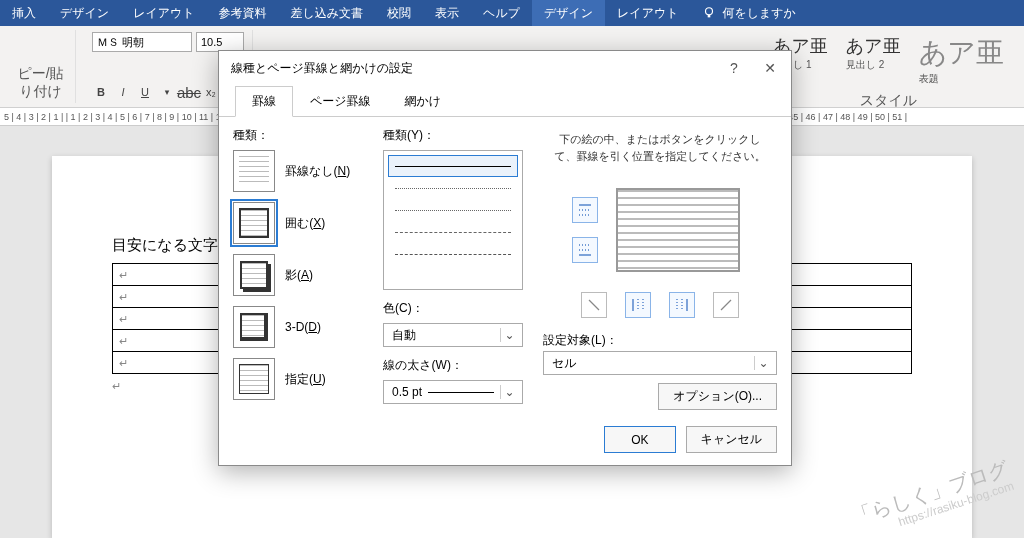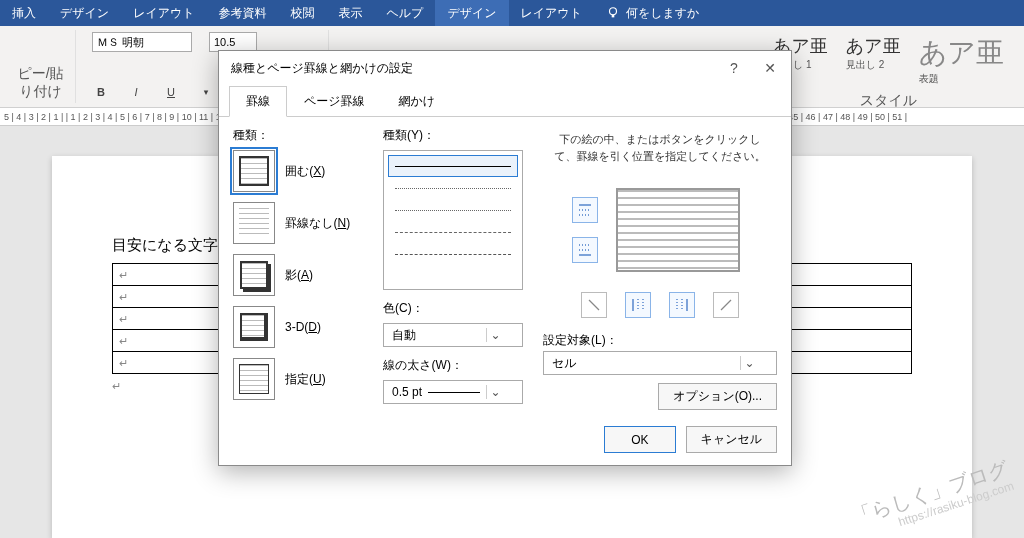--- a/index.html
+++ b/index.html
@@ -8,21 +8,21 @@
 
 .ribbon-tabs { background: #2b579a; color: #fff; display: flex; height: 26px; align-items: center; font-size: 12px; }
 .ribbon-tabs .tab { padding: 0 12px; height: 26px; display: flex; align-items: center; cursor: pointer; }
 .ribbon-tabs .tab.active { background: #3d6db5; }
 .ribbon-tabs .tell-me { display: flex; align-items: center; gap: 6px; }
 .ribbon-tabs .bulb { width: 14px; height: 14px; }
 
 .ribbon-body { background: #f3f2f1; height: 82px; border-bottom: 1px solid #d0d0d0; display: flex; padding: 4px 6px; gap: 8px; font-size: 11px; overflow: hidden; }
 .rb-group { display: flex; flex-direction: column; justify-content: space-between; border-right: 1px solid #e0e0e0; padding: 2px 8px; }
 .rb-group .label { text-align: center; font-size: 14px; color: #555; margin-top: 4px; }
-.font-row { display: flex; gap: 17px; align-items: center; }
+.font-row { display: flex; gap: 4px; align-items: center; }
 .font-sel { border: 1px solid #aaa; background: #fff; height: 20px; font-size: 11px; padding: 0 4px; }
 .font-sel.name { width: 100px; }
 .font-sel.size { width: 48px; }
 .fmt-btn { width: 18px; height: 18px; display: inline-flex; align-items: center; justify-content: center; color: #444; font-size: 11px; }
 .fmt-btn.bold { font-weight: bold; }
 .fmt-btn.italic { font-style: italic; }
 .fmt-btn.under { text-decoration: underline; }
 .style-tile { display: inline-flex; flex-direction: column; align-items: flex-start; padding: 2px 6px; }
 .style-tile .sample { font-size: 18px; color: #333; }
 .style-tile .sample.big { font-size: 28px; color: #888; }
@@ -37,21 +37,21 @@
 .tbl td { border: 1px solid #000; height: 22px; padding: 2px 6px; font-size: 12px; color: #888; }
 .ret { color: #888; font-size: 11px; }
 
 
 .dialog { position: absolute; left: 218px; top: 50px; width: 574px; background: #fff; border: 1px solid #8a8a8a; box-shadow: 0 6px 24px rgba(0,0,0,.3); font-size: 12px; }
 .dlg-title { display: flex; justify-content: space-between; align-items: center; padding: 6px 6px 6px 12px; }
 .dlg-title .t { font-size: 12px; text-align: center; }
 .dlg-title .ctrls { display: flex; gap: 6px; }
 .dlg-title .tc { width: 30px; height: 22px; display: flex; align-items: center; justify-content: center; cursor: pointer; color: #555; font-size: 14px; }
 
-.dlg-tabs { display: flex; padding: 0 10px; gap: 0; border-bottom: 1px solid #ccc; }
+.dlg-tabs { display: flex; padding: 0 16px; gap: 0; border-bottom: 1px solid #ccc; }
 .dlg-tab { padding: 6px 16px; border: 1px solid transparent; cursor: pointer; position: relative; top: 1px; }
 .dlg-tab.active { border: 1px solid #ccc; border-bottom: 1px solid #fff; background: #fff; }
 
 .dlg-body { display: flex; padding: 10px 14px 6px; gap: 10px; }
 .col-settings { width: 140px; }
 .col-style { width: 150px; }
 .col-preview { flex: 1; }
 
 .sec-label { margin-bottom: 6px; }
 .setting-item { display: flex; align-items: center; gap: 10px; margin-bottom: 10px; cursor: pointer; }
@@ -67,21 +67,21 @@
 
 .style-list { border: 1px solid #aaa; height: 140px; width: 140px; overflow-y: scroll; background: #fff; padding: 4px; }
 .style-list .opt { height: 22px; display: flex; align-items: center; padding: 0 6px; border: 1px solid transparent; }
 .style-list .opt.sel { border: 1px solid #2b7cd3; background: #eaf2fb; }
 .style-list .opt .ln { width: 100%; height: 0; }
 .ln.solid { border-top: 1px solid #000; }
 .ln.dotted { border-top: 1px dotted #666; }
 .ln.dashed { border-top: 1px dashed #666; }
 .ln.dashdot { border-top: 1.2px dashed #555; }
 
-.combo { border: 1px solid #aaa; height: 24px; width: 140px; display: flex; align-items: center; justify-content: space-between; padding: 0 18px 0 8px; background: #fff; margin-top: 2px; }
+.combo { border: 1px solid #aaa; height: 24px; width: 140px; display: flex; align-items: center; justify-content: space-between; padding: 0 4px 0 8px; background: #fff; margin-top: 2px; }
 .combo .arrow { width: 18px; text-align: center; color: #555; border-left: 1px solid #ccc; }
 
 .preview-text { text-align: center; font-size: 11px; color: #333; padding: 4px 10px 10px; line-height: 1.5; }
 .preview-stage { display: flex; align-items: center; justify-content: center; gap: 10px; margin: 6px 0 12px; }
 .edge-btns-v { display: flex; flex-direction: column; gap: 14px; }
 .edge-btn { width: 26px; height: 26px; border: 1px solid #8ab4e8; background: #f4f9ff; display: flex; align-items: center; justify-content: center; cursor: pointer; }
 .edge-btn svg line { stroke: #4a7ec9; stroke-width: 1.4; }
 .preview-cell { width: 140px; height: 100px; position: relative; background: #fff; }
 .preview-cell .fill { position: absolute; inset: 8px; background: repeating-linear-gradient(#bbb 0 2px, transparent 2px 7px); border: 2px solid #999; }
 .edge-btns-h { display: flex; gap: 18px; justify-content: center; margin-top: 4px; align-items: center; }
@@ -97,20 +97,21 @@
 .watermark .url { font-size: 12px; color: #ccc; }
 </style>
 </head>
 <body>
 
 <div class="ribbon-tabs">
   <div class="tab">挿入</div>
   <div class="tab">デザイン</div>
   <div class="tab">レイアウト</div>
   <div class="tab">参考資料</div>
+  <div class="tab">差し込み文書</div>
   <div class="tab">校閲</div>
   <div class="tab">表示</div>
   <div class="tab">ヘルプ</div>
   <div class="tab active">デザイン</div>
   <div class="tab">レイアウト</div>
   <div class="tab tell-me">
     <svg class="bulb" viewBox="0 0 16 16">
         <circle cx="8" cy="6" r="4" fill="none" stroke="#fff" stroke-width="1.3"></circle>
         <rect x="6.5" y="10" width="3" height="3" fill="#fff"></rect>
       </svg>
@@ -204,30 +205,30 @@
     <div class="dlg-tab active">罫線</div>
     <div class="dlg-tab">ページ罫線</div>
     <div class="dlg-tab">網かけ</div>
   </div>
 
   <div class="dlg-body">
 
     <div class="col-settings">
       <div class="sec-label">種類：</div>
       <div class="setting-item">
+        <div class="setting-icon none">
+            <div class="box"></div>
+          </div>
+        <span><span>罫線なし</span>(<span class="accesskey">N</span>)</span>
+      </div>
+      <div class="setting-item">
         <div class="setting-icon box sel">
             <div class="box"></div>
           </div>
         <span><span>囲む</span>(<span class="accesskey">X</span>)</span>
-      </div>
-      <div class="setting-item">
-        <div class="setting-icon none">
-            <div class="box"></div>
-          </div>
-        <span><span>罫線なし</span>(<span class="accesskey">N</span>)</span>
       </div>
       <div class="setting-item">
         <div class="setting-icon shadow">
             <div class="box"></div>
           </div>
         <span><span>影</span>(<span class="accesskey">A</span>)</span>
       </div>
       <div class="setting-item">
         <div class="setting-icon d3">
             <div class="box"></div>

